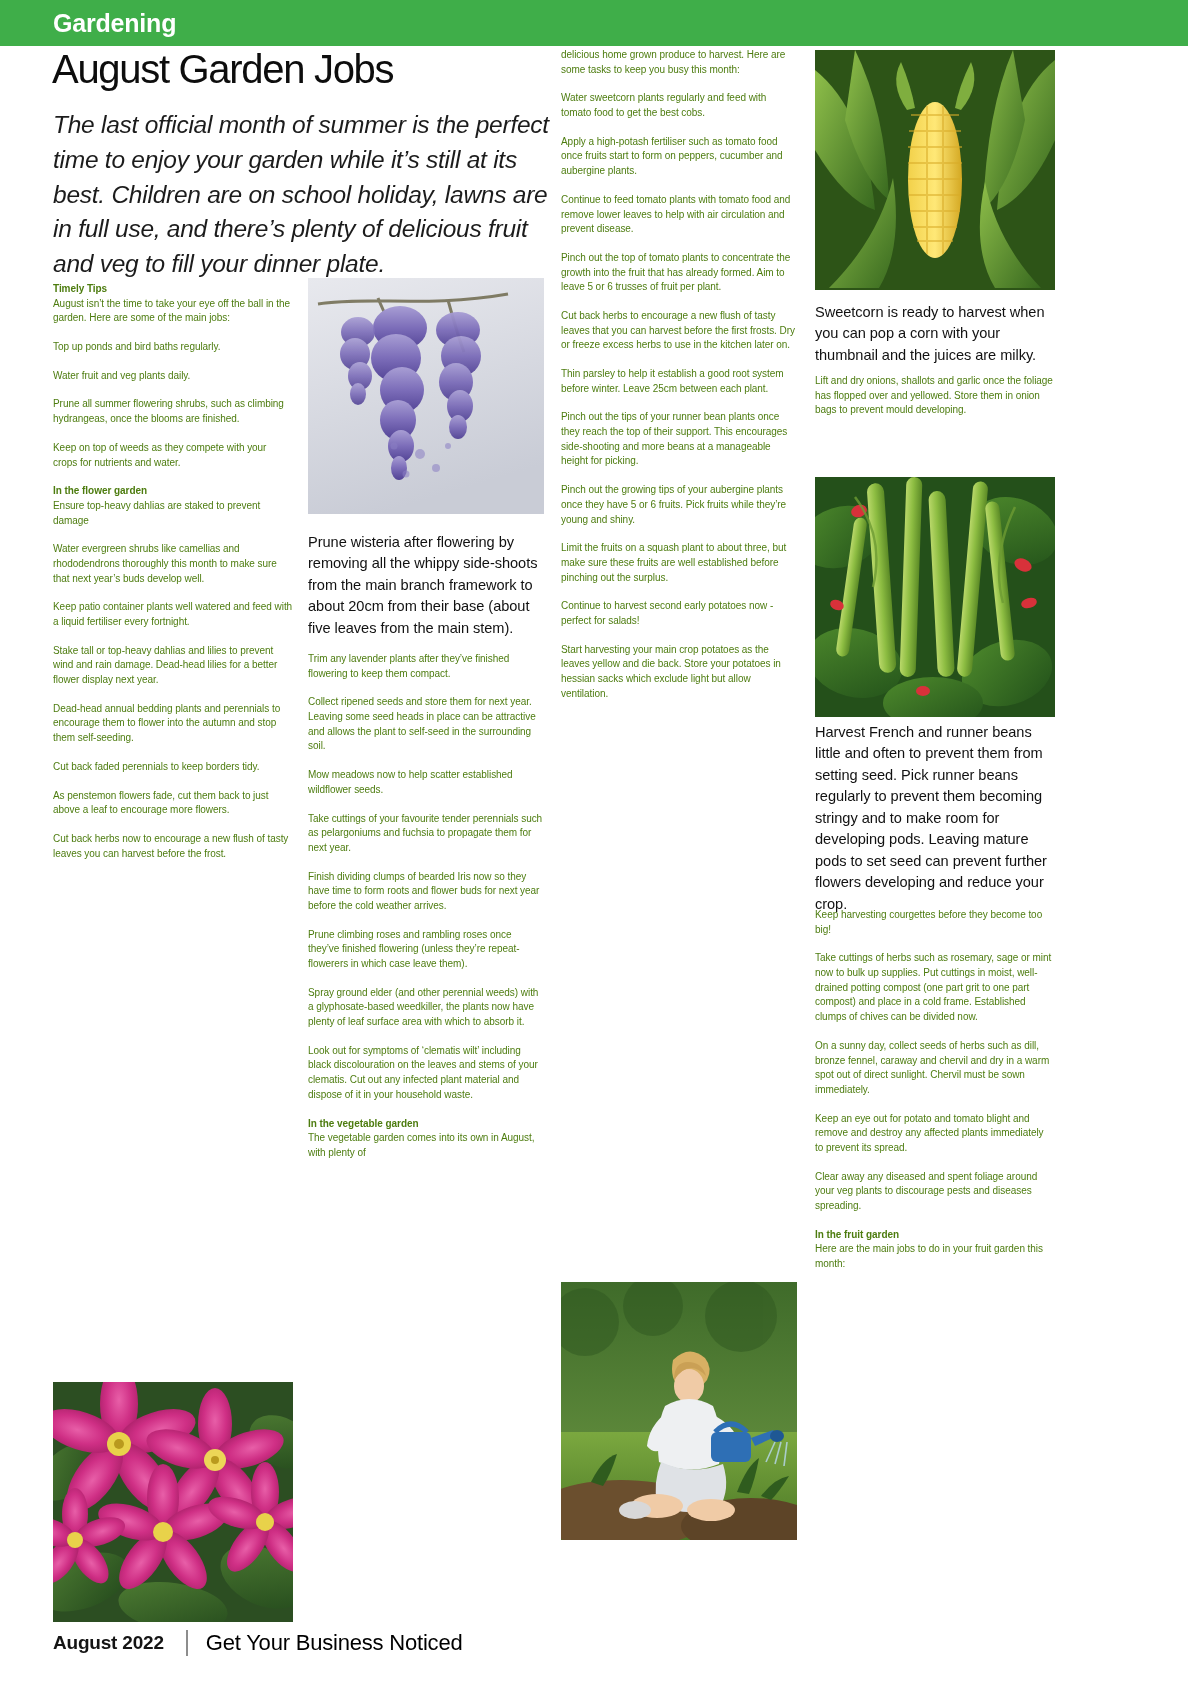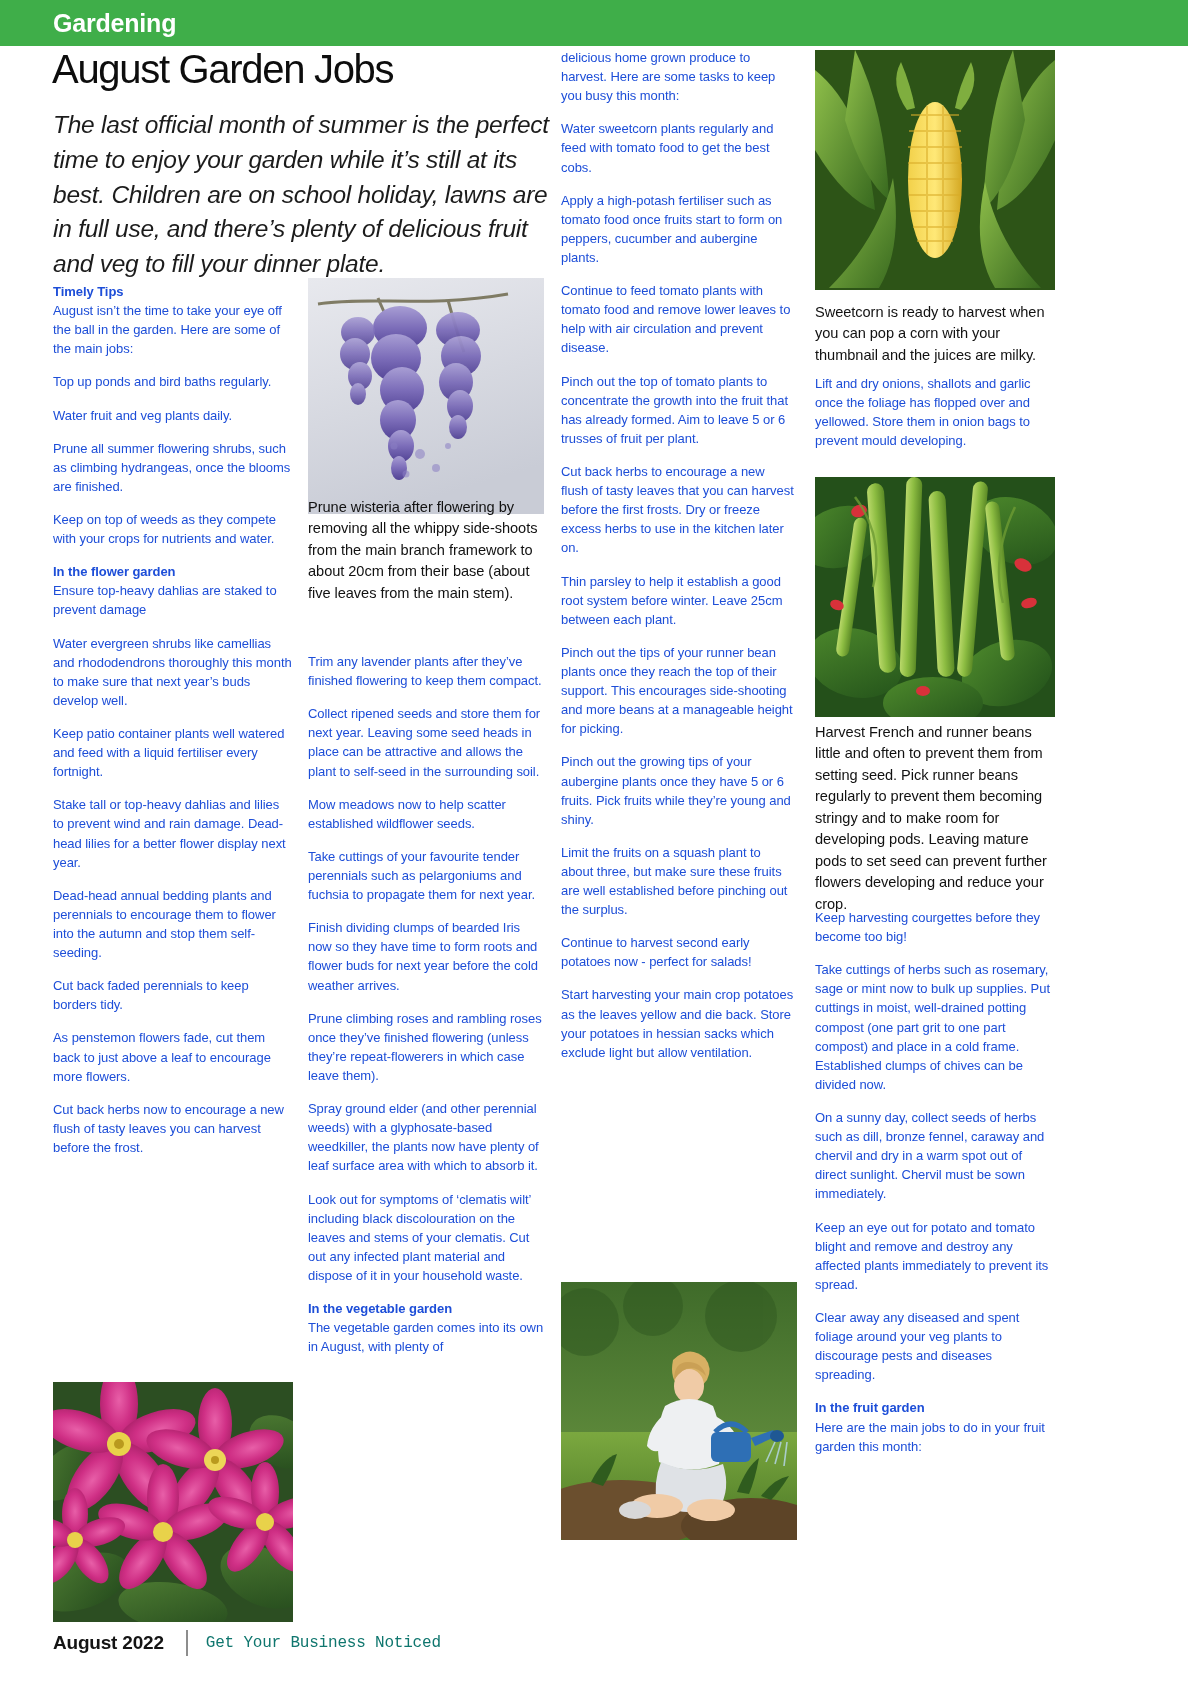--- a/index.html
+++ b/index.html
@@ -55,23 +55,23 @@
     font-size: 24.5px;
     font-style: italic;
     line-height: 1.42;
     color: #1c1c1c;
     letter-spacing: -0.25px;
   }
 
   
   .col {
     position: absolute;
-    font-size: 13px;
+    font-size: 10px;
     line-height: 1.47;
-    color: #1d4ed8;
+    color: #4d7c0f;
     letter-spacing: -0.05px;
   }
   .col p { margin: 0 0 14px 0; }
   .col p:last-child { margin-bottom: 0; }
   .col .sub { font-weight: bold; margin-bottom: 0; }
 
   #col1 { left: 53px;  top: 282px; width: 240px; }
   #col2 { left: 308px; top: 278px; width: 236px; }
   #col3 { left: 561px; top: 48px;  width: 234px; }
   #col4 { left: 815px; top: 302px; width: 238px; }
@@ -114,24 +114,23 @@
     color: #141414;
     letter-spacing: -0.2px;
   }
   .footer .divider {
     width: 2px;
     height: 26px;
     background: #8d8d8d;
     margin: 0 18px 0 22px;
   }
   .footer .tagline {
-    font-size: 16px;
-    color: #0f766e;
+    font-size: 22px;
+    color: #000000;
     letter-spacing: -0.2px;
-    font-family: Liberation Mono, monospace;
   }
 </style>
 </head>
 <body>
 
 <div class="page">
 
   <div class="section-banner" style="background: rgb(63, 174, 73);">
     <span class="label">Gardening</span>
   </div>
@@ -280,21 +279,21 @@
       <g fill="#8b7fc4" opacity="0.55">
         <circle cx="112" cy="176" r="5"></circle>
         <circle cx="128" cy="190" r="4"></circle>
         <circle cx="98" cy="196" r="3.5"></circle>
         <circle cx="140" cy="168" r="3"></circle>
         <circle cx="86" cy="168" r="3.5"></circle>
       </g>
     </svg>
   </div>
 
-  <div class="caption" style="left:308px; top:497px; width:238px;">Prune wisteria after flowering by removing all the whippy side-shoots from the main branch framework to about 20cm from their base (about five leaves from the main stem).</div>
+  <div class="caption" style="left:308px; top:532px; width:238px;">Prune wisteria after flowering by removing all the whippy side-shoots from the main branch framework to about 20cm from their base (about five leaves from the main stem).</div>
 
   <div class="col" id="col2" style="top:652px;">
     <p>Trim any lavender plants after they’ve finished flowering to keep them compact.</p>
     <p>Collect ripened seeds and store them for next year. Leaving some seed heads in place can be attractive and allows the plant to self-seed in the surrounding soil.</p>
     <p>Mow meadows now to help scatter established wildflower seeds.</p>
     <p>Take cuttings of your favourite tender perennials such as pelargoniums and fuchsia to propagate them for next year.</p>
     <p>Finish dividing clumps of bearded Iris now so they have time to form roots and flower buds for next year before the cold weather arrives.</p>
     <p>Prune climbing roses and rambling roses once they’ve finished flowering (unless they’re repeat-flowerers in which case leave them).</p>
     <p>Spray ground elder (and other perennial weeds) with a glyphosate-based weedkiller, the plants now have plenty of leaf surface area with which to absorb it.</p>
     <p>Look out for symptoms of ‘clematis wilt’ including black discolouration on the leaves and stems of your clematis. Cut out any infected plant material and dispose of it in your household waste.</p>

